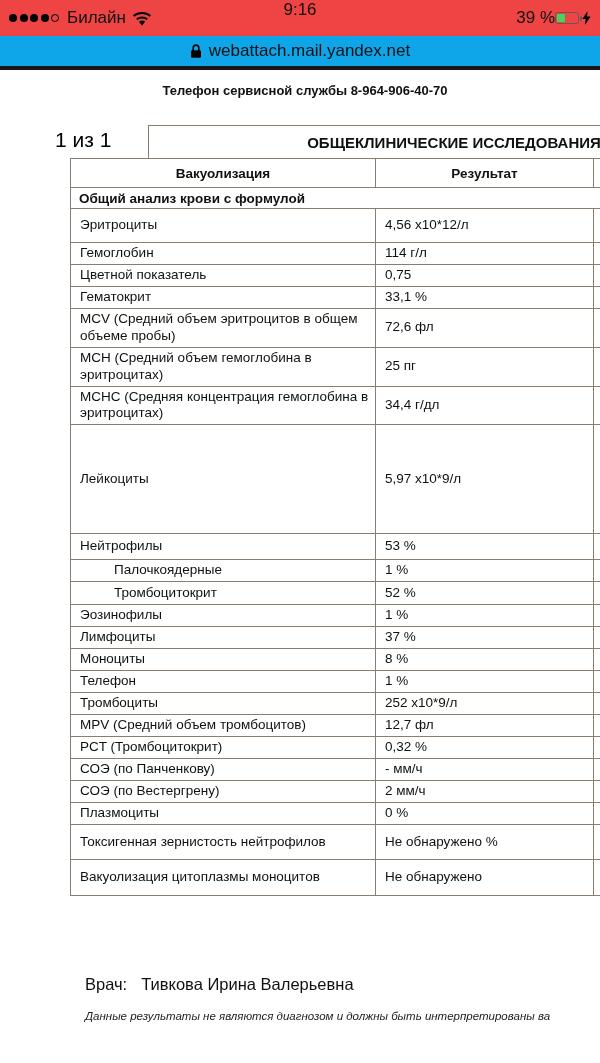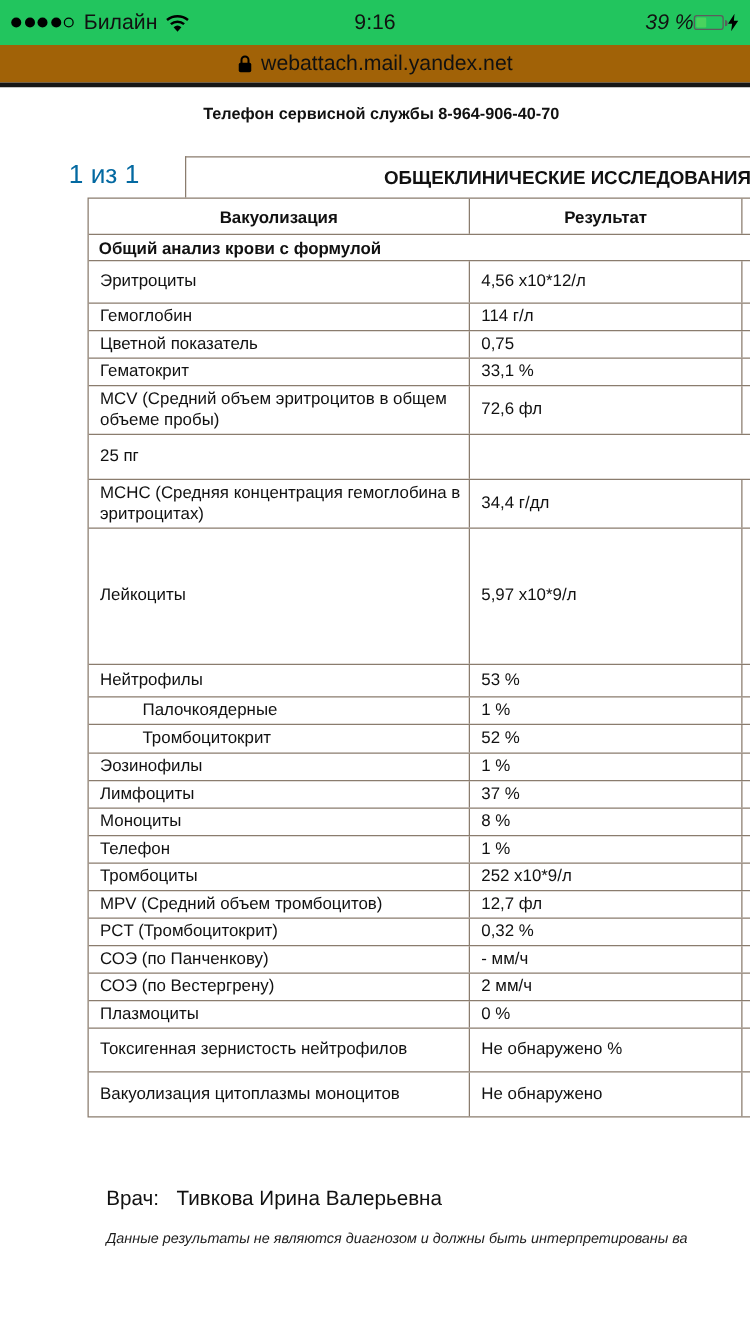--- a/index.html
+++ b/index.html
@@ -5,58 +5,58 @@
   :root{
     --line:#8a7c6e;
     --ink:#111;
   }
   *{box-sizing:border-box;}
   html,body{margin:0;padding:0;background:#fff;}
   body{width:600px;height:1063px;overflow:hidden;font-family:"Liberation Sans",sans-serif;color:var(--ink);}
   .screen{position:relative;width:600px;height:1063px;overflow:hidden;background:#fff;}
 
   
-  .status-bar{position:relative;height:36px;display:flex;align-items:center;justify-content:space-between;padding:0 9px;font-size:17px;background:#22c55e;}
+  .status-bar{position:relative;height:36px;display:flex;justify-content:space-between;padding:0 9px;font-size:17px;background:#ef4444;}
   .sb-left{display:flex;align-items:center;gap:6px;}
   .sig-dots{display:flex;align-items:center;gap:2.5px;margin-right:2px;}
   .dot{width:8px;height:8px;border-radius:50%;display:inline-block;}
   .dot.filled{background:#000;}
   .dot.empty{border:1px solid #000;background:transparent;}
   .sb-time{position:absolute;left:50%;transform:translateX(-50%);font-size:17px;}
-  .sb-right{display:flex;align-items:center;gap:0;font-style:italic;}
+  .sb-right{display:flex;align-items:center;gap:0;}
   .batt-wrap{display:flex;align-items:center;gap:1px;}
   .batt{position:relative;width:24px;height:11.5px;border:1px solid #5c5c5c;border-radius:2.5px;padding:1px;}
   .batt-fill{display:block;height:100%;width:39%;background:#49d35e;border-radius:1px;}
   .batt-nub{width:2px;height:5px;background:#5c5c5c;border-radius:0 2px 2px 0;}
 
   
-  .addr-bar{height:30px;display:flex;align-items:center;justify-content:center;gap:7px;font-size:17px;background:#a16207;}
+  .addr-bar{height:30px;display:flex;align-items:center;justify-content:center;gap:7px;font-size:17px;background:#0ea5e9;}
   .black-divider{height:4px;background:#161616;width:100%;}
 
   
   .doc{position:relative;background:#fff;}
   .phone-line{width:610px;text-align:center;font-weight:bold;font-size:13px;padding-top:13px;}
 
   .viewer-row{display:flex;margin-left:70px;margin-top:27px;width:690px;}
-  .page-ind{width:93px;margin-left:-15px;flex:0 0 auto;color:#0369a1;font-size:21px;padding-top:3px;}
+  .page-ind{width:93px;margin-left:-15px;flex:0 0 auto;color:#000000;font-size:21px;padding-top:3px;}
   .title-box{flex:1;border:1px solid var(--line);border-bottom:none;min-height:33px;display:flex;align-items:center;justify-content:center;font-weight:bold;font-size:15px;white-space:nowrap;overflow:hidden;}
 
   .table-wrap{margin-left:70px;width:690px;}
   .table{border:1px solid var(--line);font-size:13.5px;}
   .hrow{display:grid;grid-template-columns:305px 218px 1fr;min-height:29px;border-bottom:1px solid var(--line);font-weight:bold;}
   .hcell{display:flex;align-items:center;justify-content:center;border-right:1px solid var(--line);}
   .hcell.ref{border-right:none;}
   .srow{min-height:21px;border-bottom:1px solid var(--line);font-weight:bold;display:flex;align-items:center;padding:1px 6px 1px 8px;}
   .trow{display:grid;grid-template-columns:305px 218px 1fr;border-bottom:1px solid var(--line);}
   .trow:last-child{border-bottom:none;}
   .td{display:flex;align-items:center;padding:2px 6px 2px 9px;border-right:1px solid var(--line);line-height:1.25;}
   .td.ref{border-right:none;overflow:hidden;}
   .trow.indent .td.name{padding-left:43px;}
 
-  .doctor-line{margin-left:85px;margin-top:56px;font-size:16.5px;white-space:nowrap;}
+  .doctor-line{margin-left:85px;margin-top:79px;font-size:16.5px;white-space:nowrap;}
   .doctor-line .lbl{margin-right:14px;}
   .disclaimer{margin-left:85px;margin-top:16px;font-size:11.5px;font-style:italic;color:#1c1c1c;white-space:nowrap;}
 </style>
 </head>
 <body>
 
 <div class="screen">
 
   <div class="status-bar">
     <div class="sb-left">
@@ -134,20 +134,21 @@
               <div class="td name">Гематокрит</div>
               <div class="td val">33,1 %</div>
               <div class="td ref"></div>
             </div>
             <div class="trow" style="min-height: 36px;">
               <div class="td name">MCV (Средний объем эритроцитов в общем объеме пробы)</div>
               <div class="td val">72,6 фл</div>
               <div class="td ref"></div>
             </div>
             <div class="trow" style="min-height: 36px;">
+              <div class="td name">MCH (Средний объем гемоглобина в эритроцитах)</div>
               <div class="td val">25 пг</div>
               <div class="td ref"></div>
             </div>
             <div class="trow" style="min-height: 36px;">
               <div class="td name">MCHC (Средняя концентрация гемоглобина в эритроцитах)</div>
               <div class="td val">34,4 г/дл</div>
               <div class="td ref"></div>
             </div>
             <div class="trow" style="min-height: 109px;">
               <div class="td name">Лейкоциты</div>

